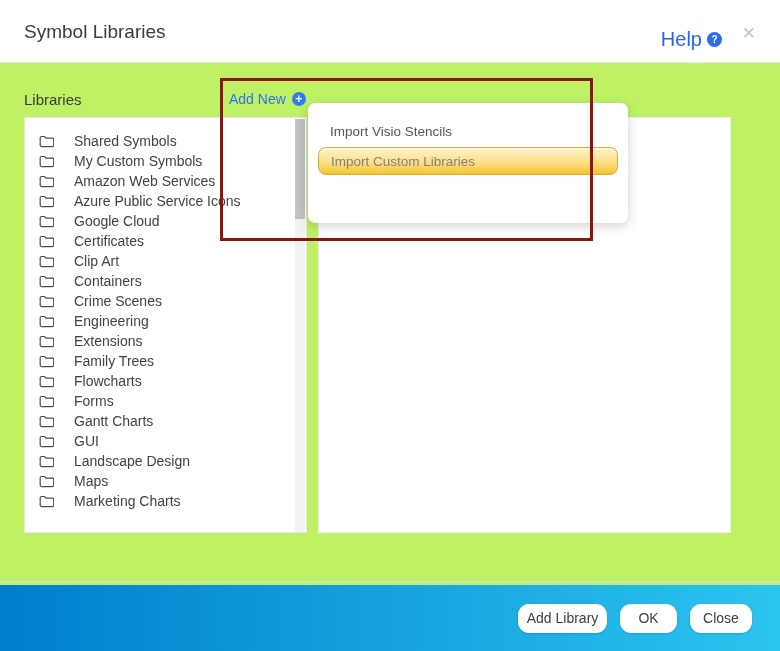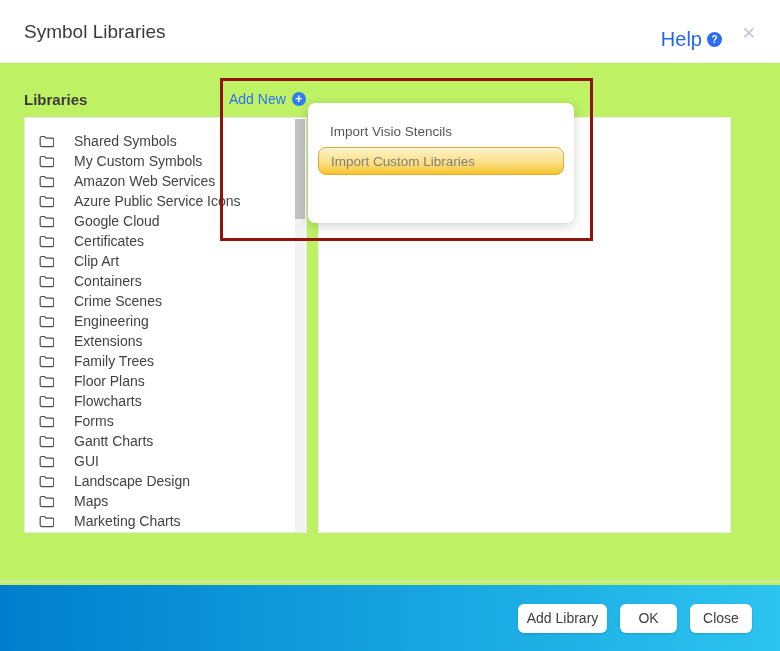--- a/index.html
+++ b/index.html
@@ -9,48 +9,48 @@
     -webkit-font-smoothing:antialiased;
   }
   
   .header{position:absolute;left:0;top:0;width:780px;height:62px;border-bottom:1px solid #ececec;background:#fff;}
   .title{position:absolute;left:24px;top:21px;font-size:19px;color:#3b3b3b;}
   .help{position:absolute;right:58px;top:28px;display:flex;align-items:center;gap:5px;cursor:pointer;}
   .help-label{font-size:20px;color:#2667ef;}
   .help-badge{width:15px;height:15px;border-radius:50%;background:#2b6cf0;color:#fff;font-size:10px;font-weight:bold;display:flex;align-items:center;justify-content:center;}
   .close-x{position:absolute;right:24px;top:25px;font-size:17px;color:#c6c6cf;cursor:pointer;line-height:1;}
   
-  .lib-heading{position:absolute;left:24px;top:91px;font-size:15px;font-weight:bold;color:#3a3a3a;}
+  .lib-heading{position:absolute;left:24px;top:91px;font-size:15px;font-weight:normal;color:#3a3a3a;}
   .add-new{position:absolute;left:229px;top:91px;display:flex;align-items:center;gap:6px;cursor:pointer;}
   .add-new-label{font-size:14px;color:#2b72f4;}
   .plus-badge{width:14px;height:14px;border-radius:50%;background:#2f7df6;color:#fff;font-size:12px;font-weight:bold;display:flex;align-items:center;justify-content:center;line-height:1;padding-bottom:1px;box-sizing:border-box;}
   
   .listbox{position:absolute;left:24px;top:117px;width:283px;height:416px;border:1px solid #e6e6e6;box-sizing:border-box;background:#fff;overflow:hidden;}
   .list-inner{position:absolute;left:0;top:13px;width:100%;}
   .lib-row{height:20px;display:flex;align-items:center;gap:20px;padding-left:14px;cursor:pointer;}
   .lib-row span.lbl{font-size:14px;color:#424242;white-space:nowrap;}
   .folder{flex:0 0 auto;display:block;}
   .scroll-track{position:absolute;top:1px;right:1px;width:10px;height:414px;background:#f2f2f2;}
   .scroll-thumb{position:absolute;top:0;left:0;width:10px;height:100px;background:#c2c2c2;cursor:pointer;}
   
   .rightpanel{position:absolute;left:318px;top:117px;width:413px;height:416px;border:1px solid #ededed;box-sizing:border-box;background:#fff;}
   
-  .menu{position:absolute;left:308px;top:103px;width:266px;height:120px;box-sizing:border-box;background:#fff;border-radius:7px;box-shadow:0 3px 12px rgba(0,0,0,0.18),0 0 1px rgba(0,0,0,0.08);padding:14px 10px 16px 10px;z-index:5;}
+  .menu{position:absolute;left:308px;top:103px;width:320px;height:120px;box-sizing:border-box;background:#fff;border-radius:7px;box-shadow:0 3px 12px rgba(0,0,0,0.18),0 0 1px rgba(0,0,0,0.08);padding:14px 10px 16px 10px;z-index:5;}
   .menu-item{height:28px;margin-bottom:2px;display:flex;align-items:center;padding:0 12px;border-radius:8px;font-size:13.5px;color:#565656;cursor:pointer;box-sizing:border-box;}
   .menu-item.highlight{
     background:linear-gradient(to bottom,#fdf3c8 0%,#fbe08a 55%,#f7c42c 100%);
     border:1px solid #dfa935;color:#82807a;
     box-shadow:inset 0 1px 0 rgba(255,255,255,0.6);
   }
   
   .annotation-rect{position:absolute;left:220px;top:78px;width:373px;height:163px;border:3px solid #8f150b;box-sizing:border-box;z-index:9;pointer-events:none;}
   
   .footer-line{position:absolute;left:0;top:581px;width:780px;height:1px;background:#dedede;}
   .footer{position:absolute;left:0;top:585px;width:780px;height:66px;background:linear-gradient(to right,#007ecd 0%,#1aa9e2 60%,#2cc4f0 100%);display:flex;align-items:center;justify-content:flex-end;gap:13px;padding-right:28px;box-sizing:border-box;}
-  .btn{height:29px;background:#fff;border:none;border-radius:6px;font-family:"Liberation Sans",sans-serif;font-size:14px;color:#3d3d3d;display:flex;align-items:center;justify-content:center;cursor:pointer;box-shadow:0 1px 2px rgba(0,0,50,0.15);}
+  .btn{height:29px;background:#fff;border:none;border-radius:11px;font-family:"Liberation Sans",sans-serif;font-size:14px;color:#3d3d3d;display:flex;align-items:center;justify-content:center;cursor:pointer;box-shadow:0 1px 2px rgba(0,0,50,0.15);}
   .btn.add-library{width:89px;}
   .btn.ok{width:57px;}
   .btn.close{width:62px;}
 </style>
 </head>
 <body>
 
 <div class="stage">
 
   <div class="header">
@@ -139,26 +139,20 @@
       <div class="lib-row">
           <svg class="folder" width="15" height="13" viewBox="0 0 16 14" fill="none">
             <path d="M1.2 3.2c0-.9.7-1.6 1.6-1.6h3.1l1.4 1.7h6.9c.9 0 1.6.7 1.6 1.6v6c0 .9-.7 1.6-1.6 1.6H2.8c-.9 0-1.6-.7-1.6-1.6V3.2z" stroke="#4c4c4c" stroke-width="1.3"></path>
           </svg>
           <span class="lbl">Family Trees</span>
         </div>
       <div class="lib-row">
           <svg class="folder" width="15" height="13" viewBox="0 0 16 14" fill="none">
             <path d="M1.2 3.2c0-.9.7-1.6 1.6-1.6h3.1l1.4 1.7h6.9c.9 0 1.6.7 1.6 1.6v6c0 .9-.7 1.6-1.6 1.6H2.8c-.9 0-1.6-.7-1.6-1.6V3.2z" stroke="#4c4c4c" stroke-width="1.3"></path>
           </svg>
-          <span class="lbl">Floor Plans</span>
-        </div>
-      <div class="lib-row">
-          <svg class="folder" width="15" height="13" viewBox="0 0 16 14" fill="none">
-            <path d="M1.2 3.2c0-.9.7-1.6 1.6-1.6h3.1l1.4 1.7h6.9c.9 0 1.6.7 1.6 1.6v6c0 .9-.7 1.6-1.6 1.6H2.8c-.9 0-1.6-.7-1.6-1.6V3.2z" stroke="#4c4c4c" stroke-width="1.3"></path>
-          </svg>
           <span class="lbl">Flowcharts</span>
         </div>
       <div class="lib-row">
           <svg class="folder" width="15" height="13" viewBox="0 0 16 14" fill="none">
             <path d="M1.2 3.2c0-.9.7-1.6 1.6-1.6h3.1l1.4 1.7h6.9c.9 0 1.6.7 1.6 1.6v6c0 .9-.7 1.6-1.6 1.6H2.8c-.9 0-1.6-.7-1.6-1.6V3.2z" stroke="#4c4c4c" stroke-width="1.3"></path>
           </svg>
           <span class="lbl">Forms</span>
         </div>
       <div class="lib-row">
           <svg class="folder" width="15" height="13" viewBox="0 0 16 14" fill="none">

